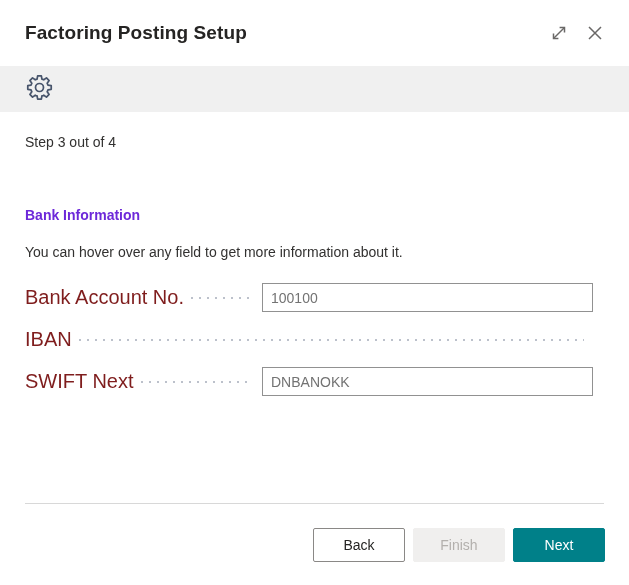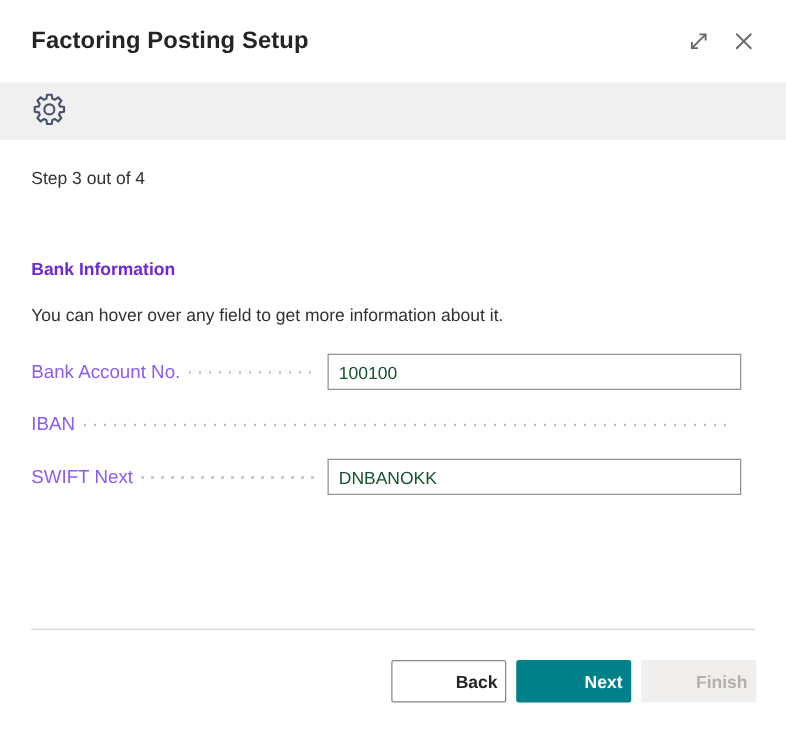--- a/index.html
+++ b/index.html
@@ -65,55 +65,54 @@
     margin-top: 21px;
     font-size: 14px; line-height: 17px; color: #323130;
   }
   .fields { margin-top: 22px; }
   .field-row {
     display: flex; align-items: center;
     height: 29px; margin-bottom: 13px;
   }
   .field-label {
     flex: none;
-    font-size: 15px; color: #8b5cf6;
+    font-size: 20px; color: #7f1d1d;
     white-space: nowrap;
   }
   .leader-dots {
     flex: 1; height: 2px;
     margin: 0 9px 0 7px;
     background-image: repeating-linear-gradient(to right, #bcc1cb 0 2px, transparent 2px 8px);
   }
   .field-input {
     flex: none; width: 331px; height: 29px;
     border: 1px solid #919191; border-radius: 0;
     background: #ffffff;
     padding: 0 8px;
     font-family: "Liberation Sans", sans-serif;
-    font-size: 14px; color: #14532d;
+    font-size: 14px; color: #737373;
     outline: none;
   }
 
   
   .footer-separator {
     position: absolute; top: 503px; left: 25px; right: 25px;
     border: none; border-top: 1px solid #d8d8d8;
   }
   .footer-buttons {
     position: absolute; top: 528px; right: 24px;
     display: flex; gap: 8px;
   }
   .btn {
     min-width: 92px; height: 34px;
     font-family: "Liberation Sans", sans-serif;
-    font-size: 14px; font-weight: 700;
+    font-size: 14px; font-weight: 400;
     border-radius: 2px;
     cursor: pointer;
     padding: 0 6px;
-    text-align: right;
   }
   .btn-back {
     background: #ffffff;
     border: 1px solid #8a8886;
     color: #252423;
   }
   .btn-next {
     background: #008089;
     border: 1px solid #008089;
     color: #ffffff;
@@ -181,17 +180,17 @@
         <span class="field-label">SWIFT Next</span>
         <span class="leader-dots"></span>
         <input class="field-input" type="text" value="DNBANOKK" style="">
       </div>
     </div>
   </div>
 
   <hr class="footer-separator">
   <div class="footer-buttons">
     <button class="btn btn-back">Back</button>
+    <button class="btn btn-finish" disabled="">Finish</button>
     <button class="btn btn-next">Next</button>
-    <button class="btn btn-finish" disabled="">Finish</button>
   </div>
 
 </div>
 
 </body></html>

